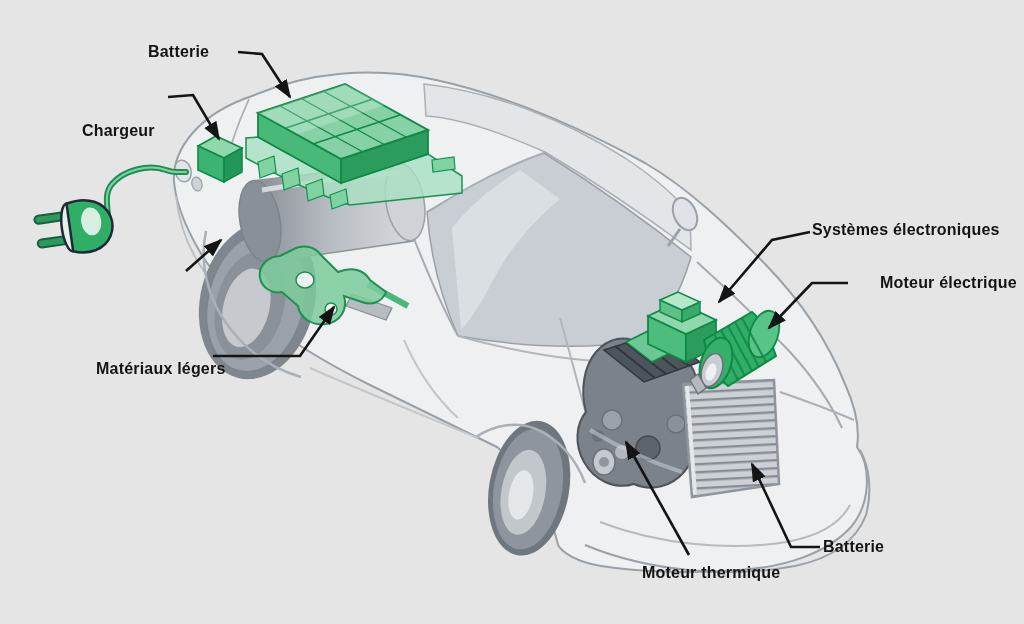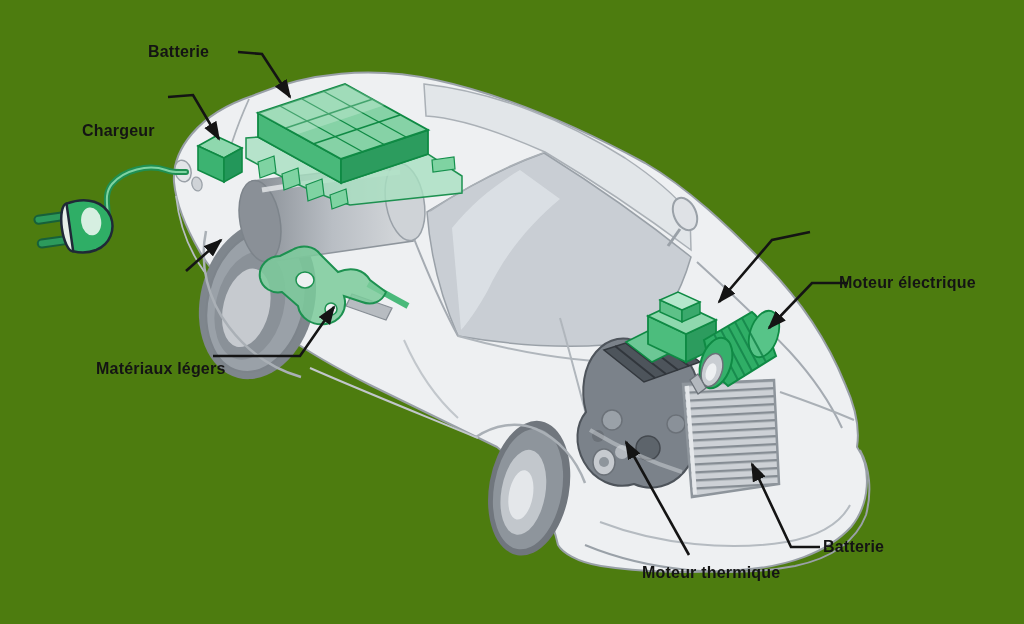--- a/index.html
+++ b/index.html
@@ -1,30 +1,30 @@
 <!DOCTYPE html>
 <html><head>
 <meta charset="utf-8">
 <style>
   html,body{margin:0;padding:0;background:#ffffff;}
   #stage{
-    position:relative;width:1024px;height:624px;background:#4d7c0f;
+    position:relative;width:1024px;height:624px;background:#e5e5e5;
     overflow:hidden;font-family:"Liberation Sans",sans-serif;
   }
   #car-svg{position:absolute;left:0;top:0;}
   .callout{
     position:absolute;font-weight:700;font-size:16px;line-height:18px;
     color:#141414;white-space:nowrap;letter-spacing:.2px;
   }
   .lbl-batterie{left:148px;top:43px;}
   .lbl-chargeur{left:82px;top:88px;margin-top:34px;}
   .lbl-reservoir{left:20px;top:273px;}
   .lbl-materiaux{left:48px;top:360px;margin-left:48px;}
   .lbl-systemes{left:812px;top:221px;}
-  .lbl-moteur-electrique{left:839px;top:274px;}
+  .lbl-moteur-electrique{left:880px;top:274px;}
   .lbl-radiateur{left:823px;top:538px;}
   .lbl-moteur-thermique{left:642px;top:564px;text-align:center;}
 </style>
 </head>
 <body>
 
 <div id="stage">
 
   <svg id="car-svg" width="1024" height="624" viewBox="0 0 1024 624">
     <defs>
@@ -224,16 +224,17 @@
       <path d="M810,232 L772,240 L719,302" marker-end="url(#ah)"></path>
       <path d="M848,283 L812,283 L769,328" marker-end="url(#ah)"></path>
       <path d="M820,547 L791,547 L752,464" marker-end="url(#ah)"></path>
       <path d="M689,555 L626,442" marker-end="url(#ah)"></path>
     </g>
   </svg>
 
   <div class="callout lbl-batterie">Batterie</div>
   <div class="callout lbl-chargeur">Chargeur</div>
   <div class="callout lbl-materiaux">Matériaux légers</div>
+  <div class="callout lbl-systemes">Systèmes électroniques</div>
   <div class="callout lbl-moteur-electrique">Moteur électrique</div>
   <div class="callout lbl-radiateur">Batterie</div>
   <div class="callout lbl-moteur-thermique">Moteur thermique</div>
 </div>
 
 </body></html>

